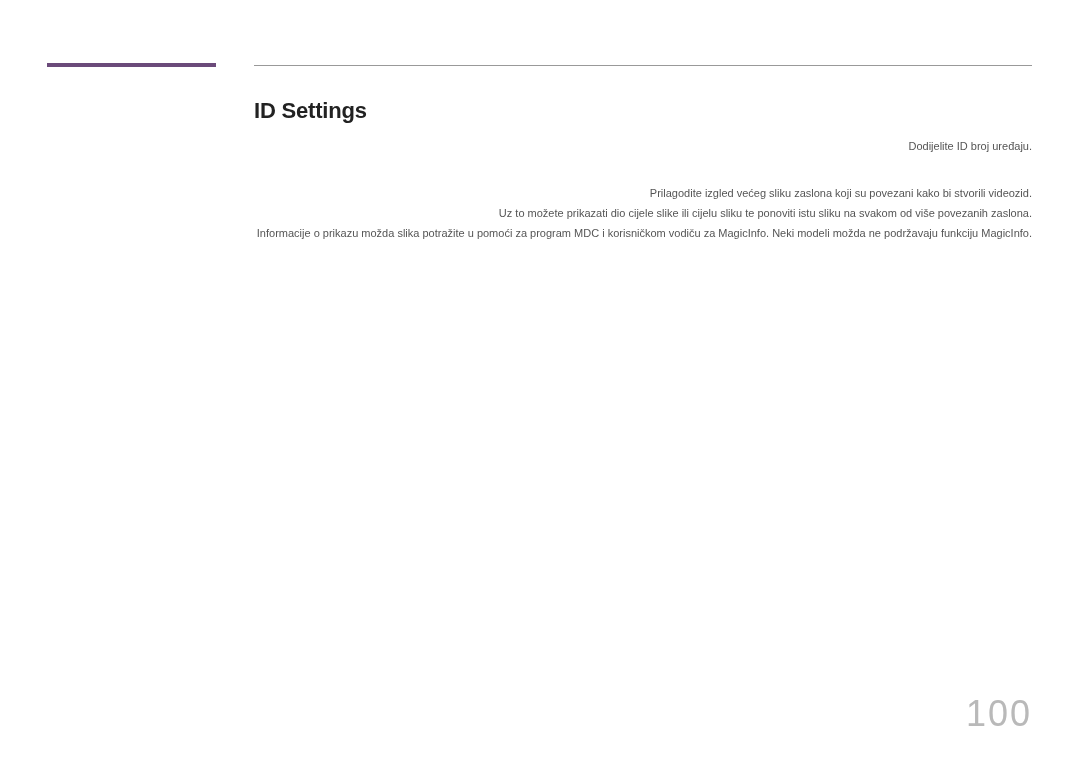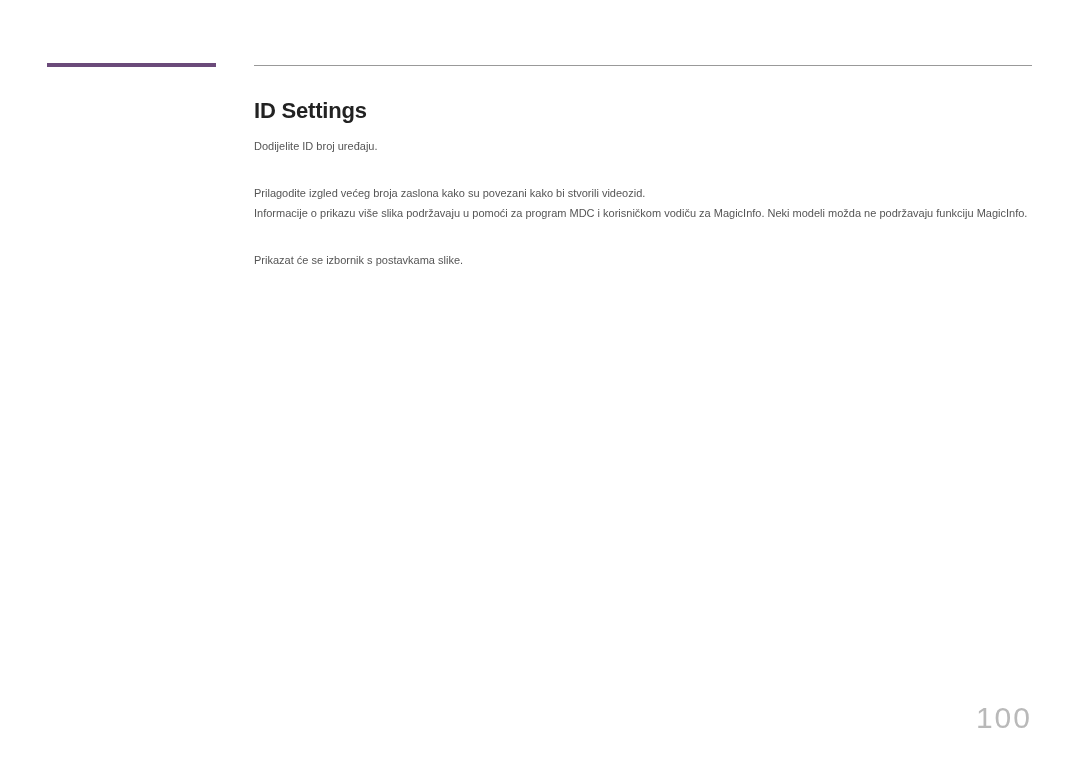--- a/index.html
+++ b/index.html
@@ -2,47 +2,47 @@
 <html><head>
 <meta charset="utf-8">
 <style>
   * { box-sizing: border-box; margin: 0; padding: 0; }
   html, body { width: 1080px; height: 763px; background: #fff; font-family: "Segoe UI", "Helvetica Neue", Arial, sans-serif; color: #333; }
   .page { position: relative; width: 1080px; height: 763px; padding-left: 48px; }
   .accent-bar { position: absolute; top: 63px; left: 47px; width: 169px; height: 4px; background: #6b4a7a; }
   .rule { position: absolute; top: 65px; left: 254px; width: 778px; height: 1px; background: #999; }
   .content { position: absolute; top: 98px; left: 254px; width: 778px; }
   .h2 { font-size: 22px; font-weight: 600; color: #222; letter-spacing: -0.2px; margin-bottom: 14px; }
-  .p { font-size: 11px; line-height: 1.55; color: #555; margin-bottom: 3px; }
+  .p { font-size: 11px; line-height: 1.55; color: #555; margin-bottom: 3px; text-align: right; }
   .section { margin-bottom: 30px; }
   .inline-icon { display: inline-block; vertical-align: -1px; }
   .tri-up { width: 0; height: 0; border-left: 4px solid transparent; border-right: 4px solid transparent; border-bottom: 6px solid #555; display: inline-block; vertical-align: 0px; }
   .tri-down { width: 0; height: 0; border-left: 4px solid transparent; border-right: 4px solid transparent; border-top: 6px solid #555; display: inline-block; vertical-align: 0px; }
   .enter-icon svg { width: 13px; height: 10px; display: inline-block; vertical-align: -1px; }
-  .page-number { position: absolute; right: 48px; bottom: 28px; font-size: 30px; font-weight: 300; color: #b9b9b9; letter-spacing: 2px; }
+  .page-number { position: absolute; right: 48px; bottom: 28px; font-size: 36px; font-weight: 300; color: #b9b9b9; letter-spacing: 2px; }
 </style>
 </head>
 <body>
 
 <div class="page">
   <div class="accent-bar"></div>
   <div class="rule"></div>
 
   <div class="content">
 
     <div class="section">
       <h2 class="h2">ID Settings</h2>
       <p class="p">Dodijelite ID broj uređaju.</p>
     </div>
 
     <div class="section">
-      <p class="p">Prilagodite izgled većeg broja zaslona kako su povezani kako bi stvorili videozid.</p>
-      <p class="p">Informacije o prikazu više slika podržavaju u pomoći za program MDC i korisničkom vodiču za MagicInfo. Neki modeli možda ne podržavaju funkciju MagicInfo.</p>
+      <p class="p">Prilagodite izgled većeg sliku zaslona koji su povezani kako bi stvorili videozid.</p>
+      <p class="p">Uz to možete prikazati dio cijele slike ili cijelu sliku te ponoviti istu sliku na svakom od više povezanih zaslona.</p>
+      <p class="p">Informacije o prikazu možda slika potražite u pomoći za program MDC i korisničkom vodiču za MagicInfo. Neki modeli možda ne podržavaju funkciju MagicInfo.</p>
     </div>
 
     <div class="section">
-      <p class="p">Prikazat će se izbornik s postavkama slike.</p>
     </div>
 
   </div>
 
   <div class="page-number">100</div>
 </div>
 
 </body></html>

